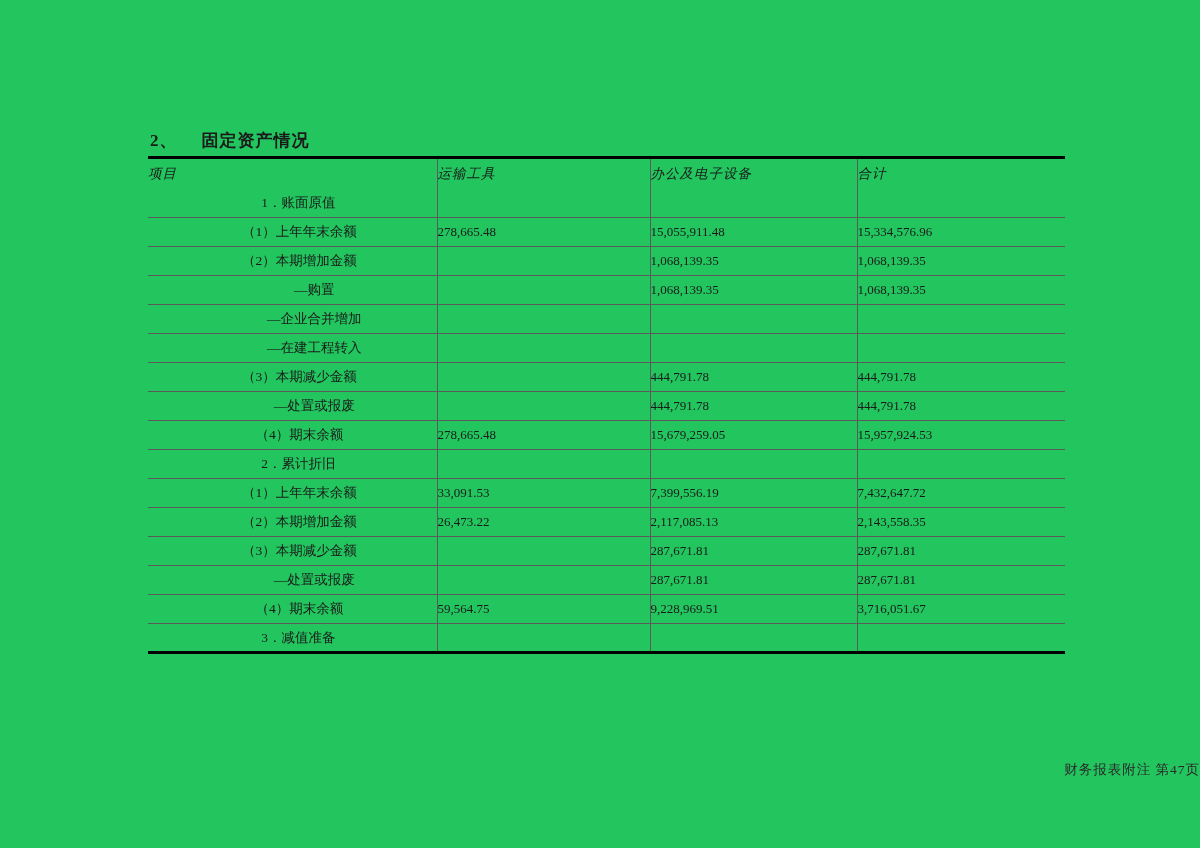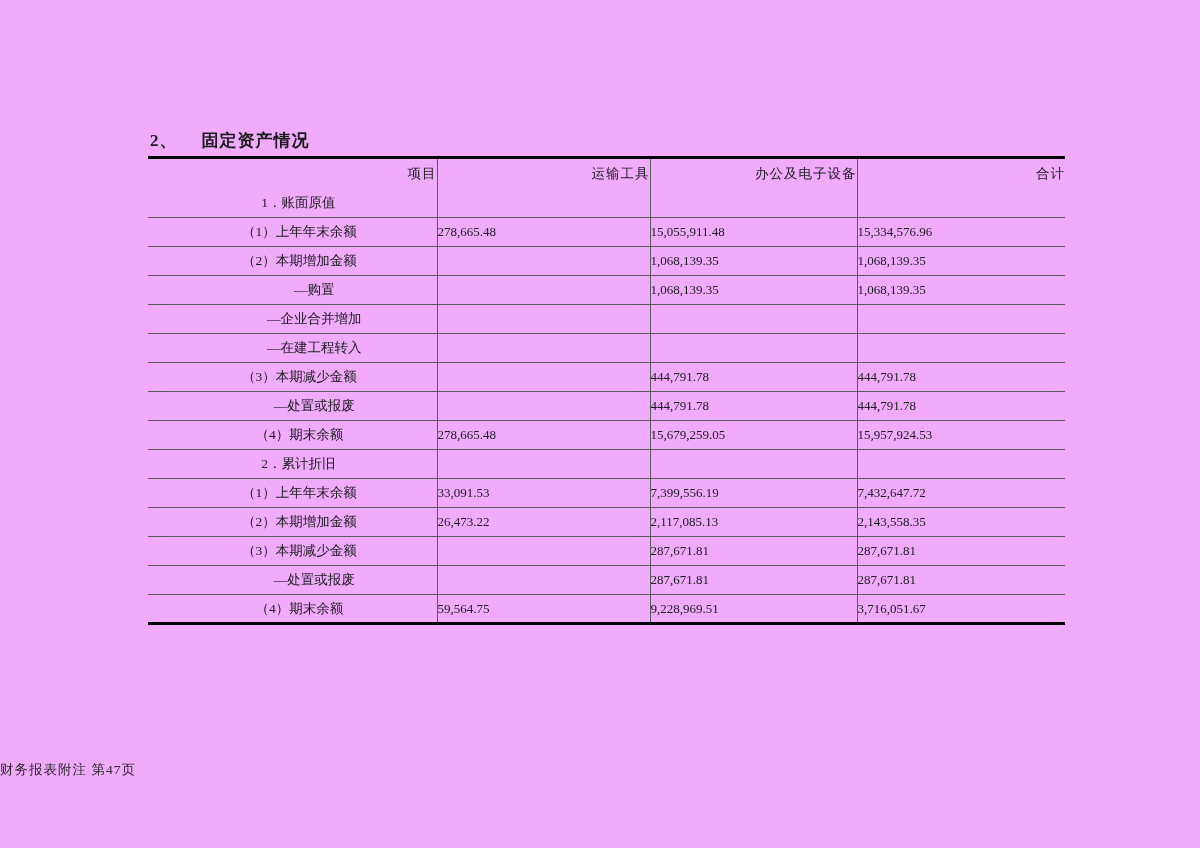--- a/index.html
+++ b/index.html
@@ -3,21 +3,21 @@
 <meta charset="utf-8">
 <style>
   * { margin: 0; padding: 0; box-sizing: border-box; }
   html, body { width: 1200px; height: 848px; background: #ffffff; }
   body {
     font-family: "Liberation Serif", "DejaVu Serif", serif;
     color: #1a1a1a;
     position: relative;
     overflow: hidden;
   }
-  .page { position: absolute; inset: 0; background: #f0abfc; }
+  .page { position: absolute; inset: 0; background: #22c55e; }
 
   .doc-title {
     position: absolute;
     left: 150px;
     top: 129px;
     font-size: 17px;
     font-weight: bold;
     letter-spacing: 1px;
     white-space: nowrap;
   }
@@ -38,33 +38,33 @@
   .asset-table tr:last-child { border-bottom: none; }
   .asset-table th, .asset-table td {
     border-right: 1px solid #5a5a5a;
     height: 29px;
     vertical-align: middle;
     font-weight: normal;
     overflow: hidden;
     white-space: nowrap;
   }
   .asset-table th:last-child, .asset-table td:last-child { border-right: none; }
-  .asset-table th { height: 31px; text-align: right; letter-spacing: 1px; }
+  .asset-table th { height: 31px; text-align: left; letter-spacing: 1px; font-style: italic; }
   td.label-cell { text-align: center; }
   td.num-cell { padding-right: 7px; font-size: 13px; }
   .indent-section { padding-left: 12px; }
   .indent-item { padding-left: 14px; }
   .indent-sub { padding-left: 44px; }
 
   .page-footer {
     position: absolute;
     left: 0;
     top: 761px;
     width: 1200px;
-    text-align: left;
+    text-align: right;
     font-size: 13.5px;
     color: #2a2a2a;
     letter-spacing: 1px;
   }
 </style>
 </head>
 <body>
 
 <div class="page">
 
@@ -187,18 +187,24 @@
       <td class="num-cell">287,671.81</td>
     </tr>
 
     <tr>
       <td class="label-cell indent-item">（4）期末余额</td>
       <td class="num-cell">59,564.75</td>
       <td class="num-cell">9,228,969.51</td>
       <td class="num-cell">3,716,051.67</td>
     </tr>
 
+    <tr>
+      <td class="label-cell indent-section">3．减值准备</td>
+      <td class="num-cell"></td>
+      <td class="num-cell"></td>
+      <td class="num-cell"></td>
+    </tr>
   </tbody>
   </table>
 
   <div class="page-footer">财务报表附注 第47页</div>
 
 </div>
 
 </body></html>

